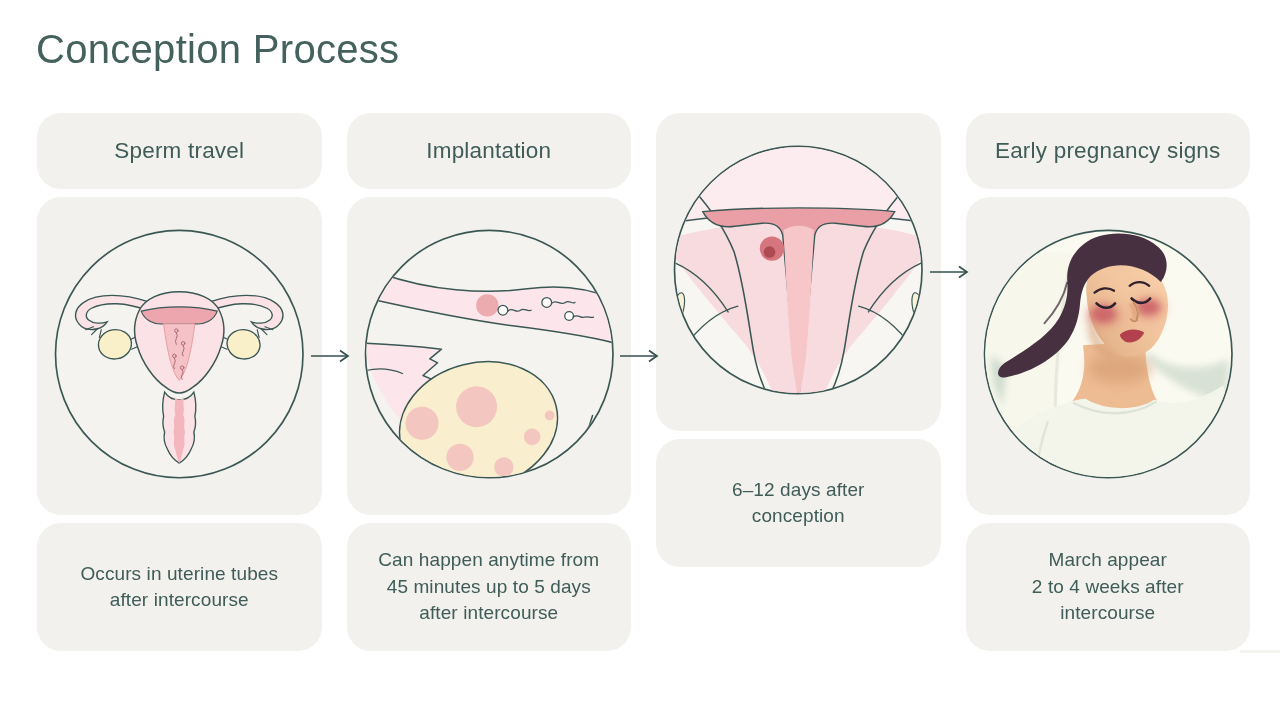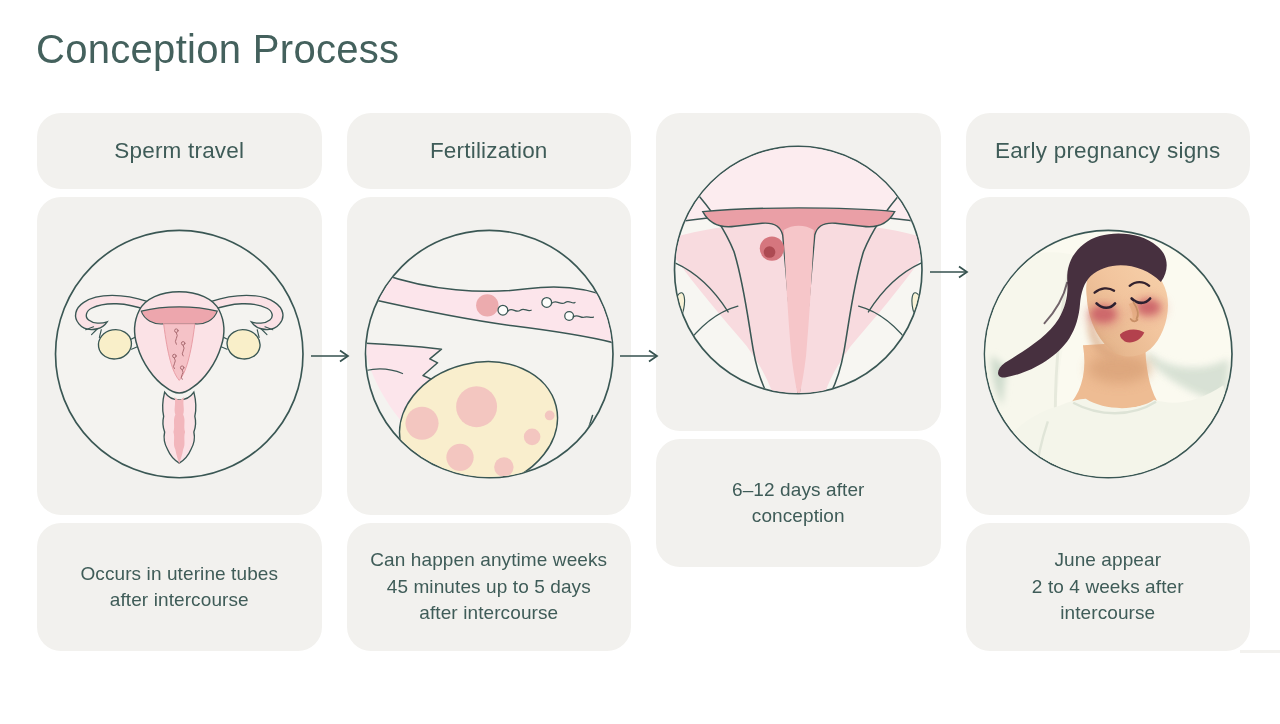--- a/index.html
+++ b/index.html
@@ -111,21 +111,21 @@
         </svg>
       </div>
       <div class="card text-card">
         <span>Occurs in uterine tubes</span>
         <span>after intercourse</span>
       </div>
     </div>
 
     <div class="column">
       <div class="card head-card">
-        <span>Fertilization</span>
+        <span>Implantation</span>
       </div>
       <div class="card illus-card">
         <svg class="illus" viewBox="0 0 292 318">
           <defs>
             <clipPath id="clip2">
                 <circle cx="146" cy="157" r="126.2"></circle>
               </clipPath>
           </defs>
           <circle cx="146" cy="157" r="127" fill="#f4f3f0" stroke="#3a5754" stroke-width="1.7"></circle>
           <g clip-path="url(#clip2)" stroke-linecap="round">
@@ -164,21 +164,21 @@
           </g>
         </svg>
         <svg class="arrow" viewBox="0 0 42 14">
           <g fill="none" stroke="#35514e" stroke-width="1.7">
             <line x1="1" y1="7" x2="38" y2="7"></line>
             <polyline points="30,1.5 38,7 30,12.5"></polyline>
           </g>
         </svg>
       </div>
       <div class="card text-card">
-        <span>Can happen anytime weeks</span>
+        <span>Can happen anytime from</span>
         <span>45 minutes up to 5 days</span>
         <span>after intercourse</span>
       </div>
     </div>
 
     <div class="column">
       <div class="card illus-card">
         <svg class="illus" viewBox="0 0 292 318">
           <defs>
             <clipPath id="clip3">
@@ -292,21 +292,21 @@
             </g>
 
             <path d="M 158,137 C 164,131 176,130 183,135 C 179,144 169,147 163,144 C 160,142 158,140 158,137 Z" fill="#b3414d"></path>
 
             <path d="M 200,83 C 209,71 208,55 196,46 C 177,30 140,29 121,44 C 107,55 103,69 104,83 C 105,97 102,109 95,121 C 84,139 62,152 40,166 C 31,172 30,182 40,181 C 64,177 92,162 106,141 C 113,130 116,118 117,106 C 118,94 121,84 128,77 C 147,60 180,63 200,83 Z" fill="#47303f"></path>
             <path d="M 104,83 C 100,100 92,113 80,126" fill="none" stroke="#3a2634" stroke-width="2" opacity="0.7"></path>
           </g>
         </svg>
       </div>
       <div class="card text-card">
-        <span>June appear</span>
+        <span>March appear</span>
         <span>2 to 4 weeks after</span>
         <span>intercourse</span>
       </div>
     </div>
 
   </div>
 
   <div class="edge-line"></div>
 </div>
 

